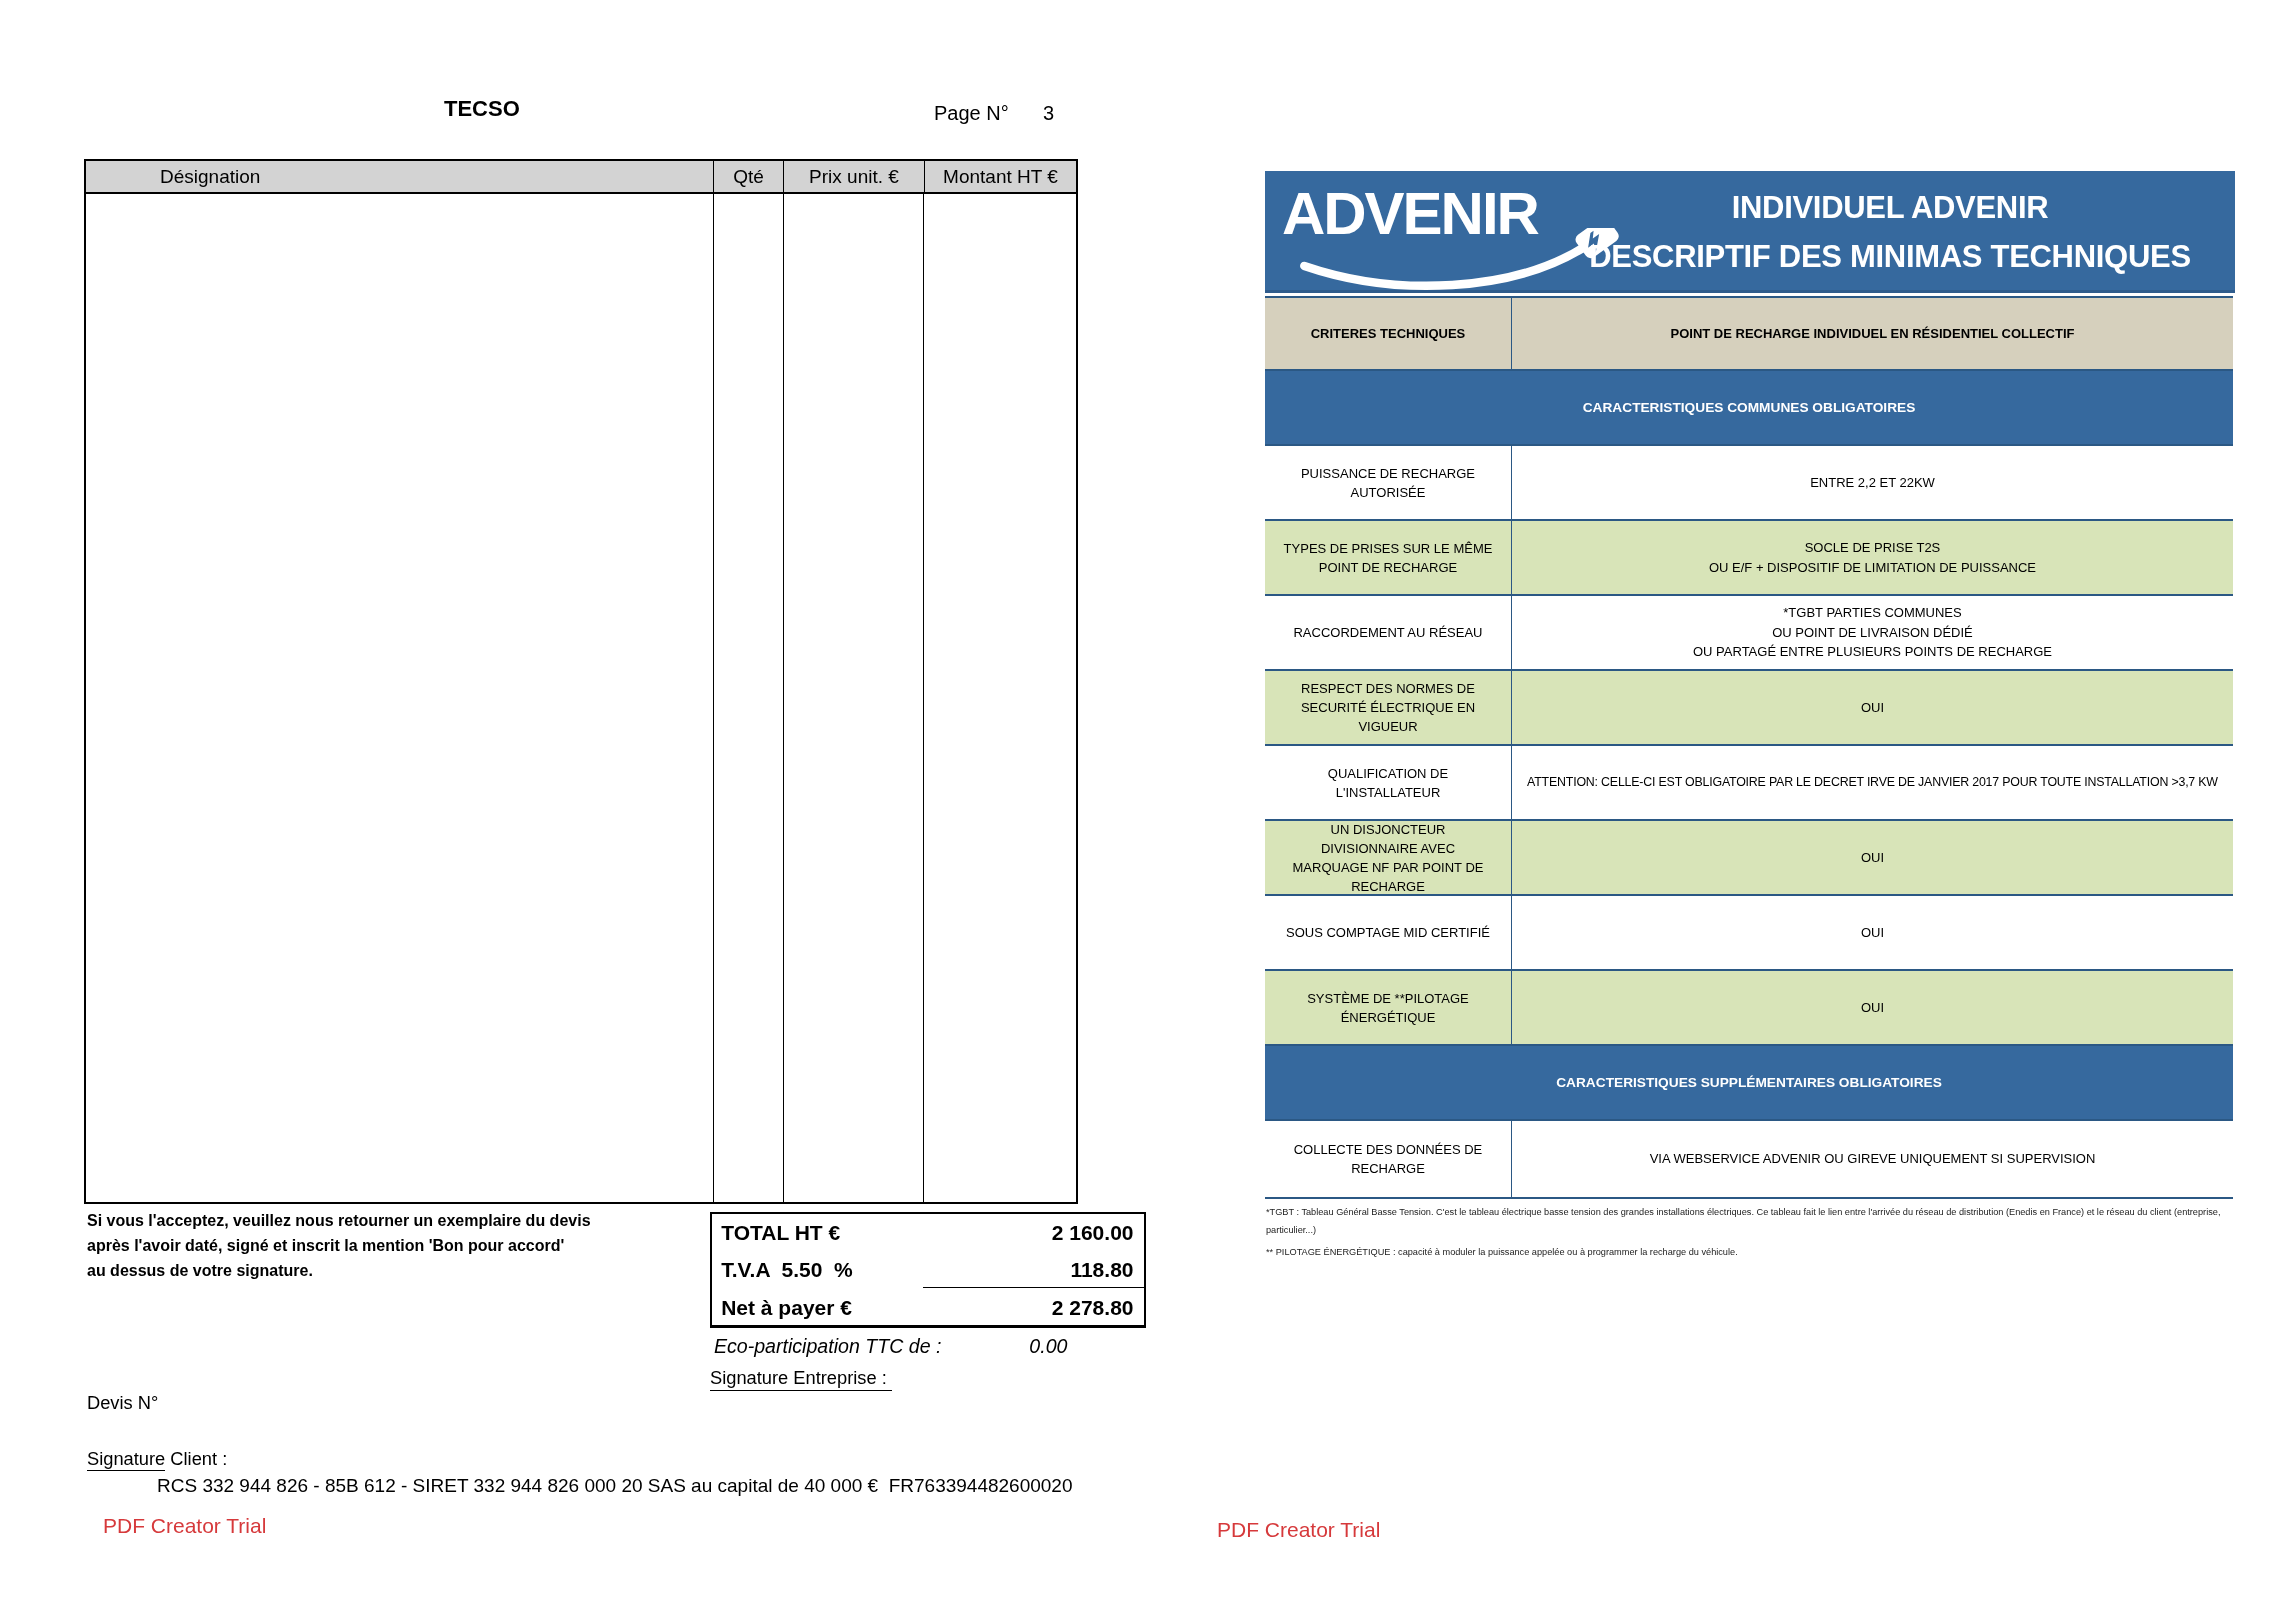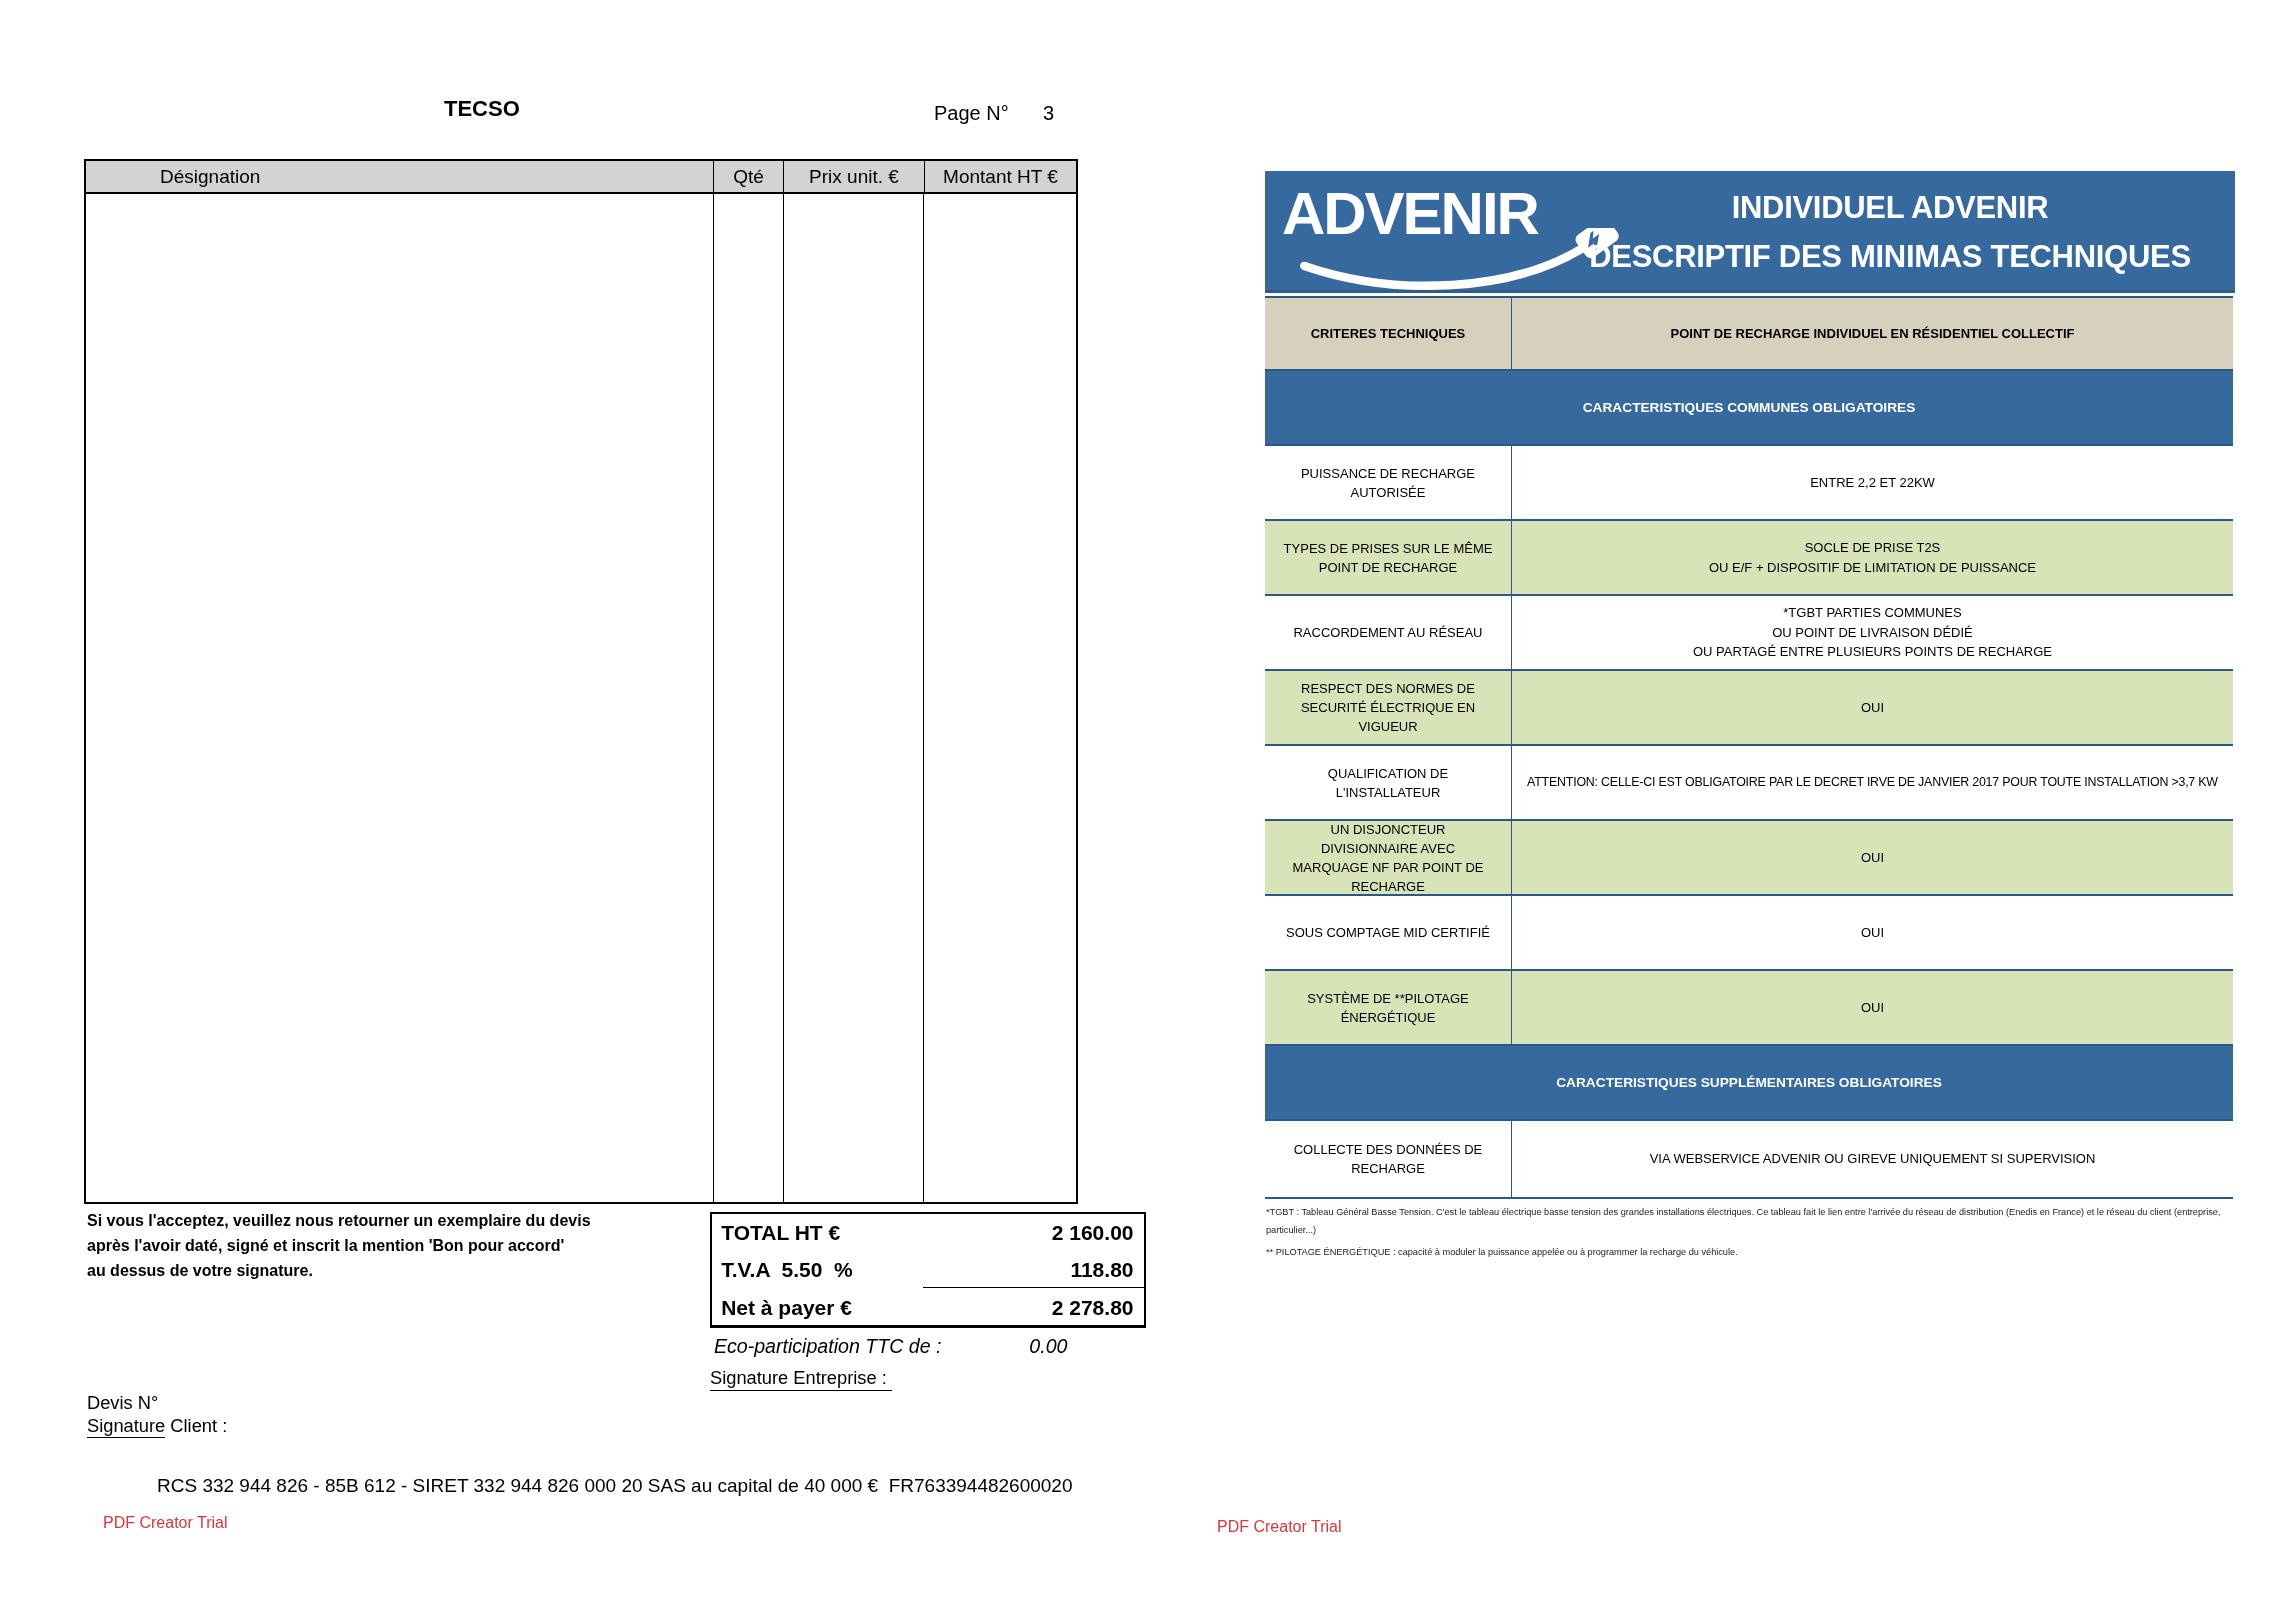--- a/index.html
+++ b/index.html
@@ -30,27 +30,27 @@
   .t-row{position:absolute;left:0;right:0;height:26px;}
   .t-row .t-label{position:absolute;left:9.2px;font-size:21px;font-weight:bold;white-space:pre;}
   .t-row .t-value{position:absolute;right:10.5px;font-size:21px;font-weight:bold;}
   .tr1{top:6.5px;} .tr2{top:44px;} .tr3{top:82px;}
   .t-sep{position:absolute;left:211px;right:0;top:73px;height:1.3px;background:#000;}
 
   .eco-row{position:absolute;left:710px;top:1335px;width:368px;height:23.6px;font-style:italic;font-size:19.6px;}
   .eco-row .e-label{position:absolute;left:3.9px;}
   .eco-row .e-value{position:absolute;right:10.5px;}
 
-  .sig-client{position:absolute;left:87px;top:1415px;font-size:18.3px;}
+  .sig-client{position:absolute;left:87px;top:1448px;font-size:18.3px;}
   .sig-client .u{border-bottom:1.3px solid #000;padding-bottom:1.3px;}
   .devis{position:absolute;left:87px;top:1392px;font-size:18.3px;}
   .sig-ent{position:absolute;left:710px;top:1367px;font-size:18.3px;border-bottom:1.3px solid #000;padding:0 5.2px 1.3px 0;}
 
   .legal{position:absolute;left:157px;top:1475px;font-size:19px;white-space:pre;}
-  .wm{position:absolute;font-size:16px;color:#d6393b;}
+  .wm{position:absolute;font-size:21px;color:#d6393b;}
   .wm-left{left:103px;top:1514px;}
   .wm-right{left:1217px;top:1518px;}
 
   
   .banner{position:absolute;left:1265px;top:171px;width:970px;height:122px;background:#36699e;
           border-bottom:3.3px solid #2f5c8c;box-sizing:border-box;}
   .logo{position:absolute;left:13px;top:6.5px;width:458px;height:111px;}
   .logo-text{position:absolute;left:3.9px;top:1.3px;font-size:60px;font-weight:bold;color:#fff;letter-spacing:-2px;}
   .logo-svg{position:absolute;left:0;top:50px;width:445px;height:68px;}
   .banner-title{position:absolute;left:288px;top:0;width:674px;height:100%;display:flex;flex-direction:column;

